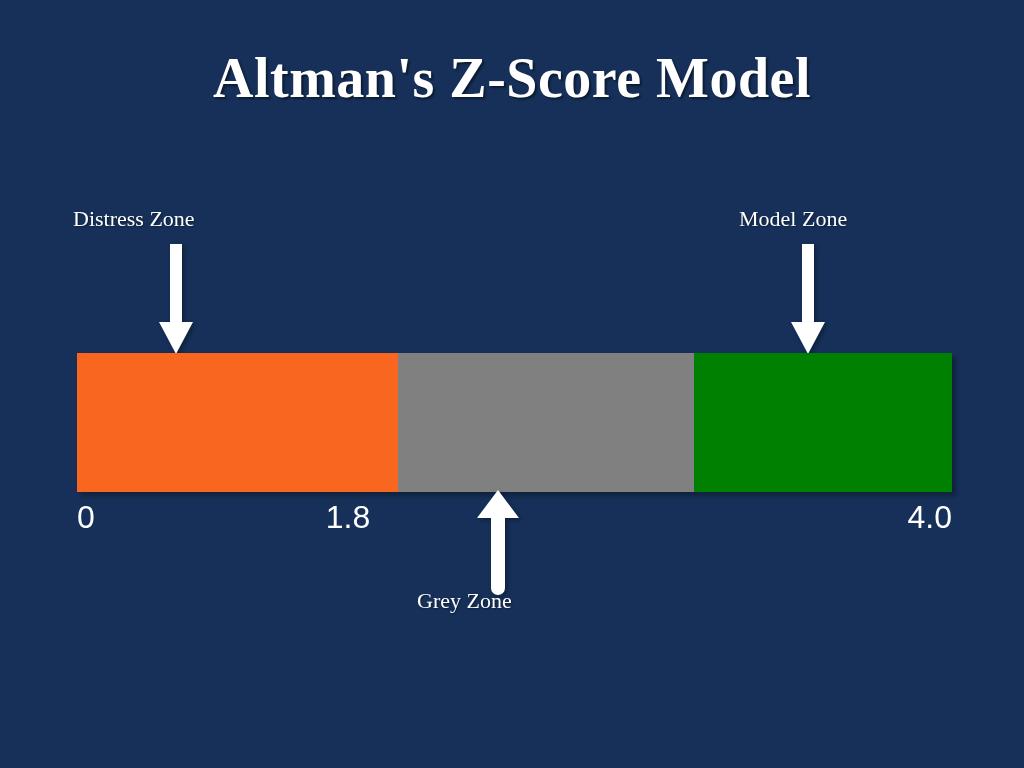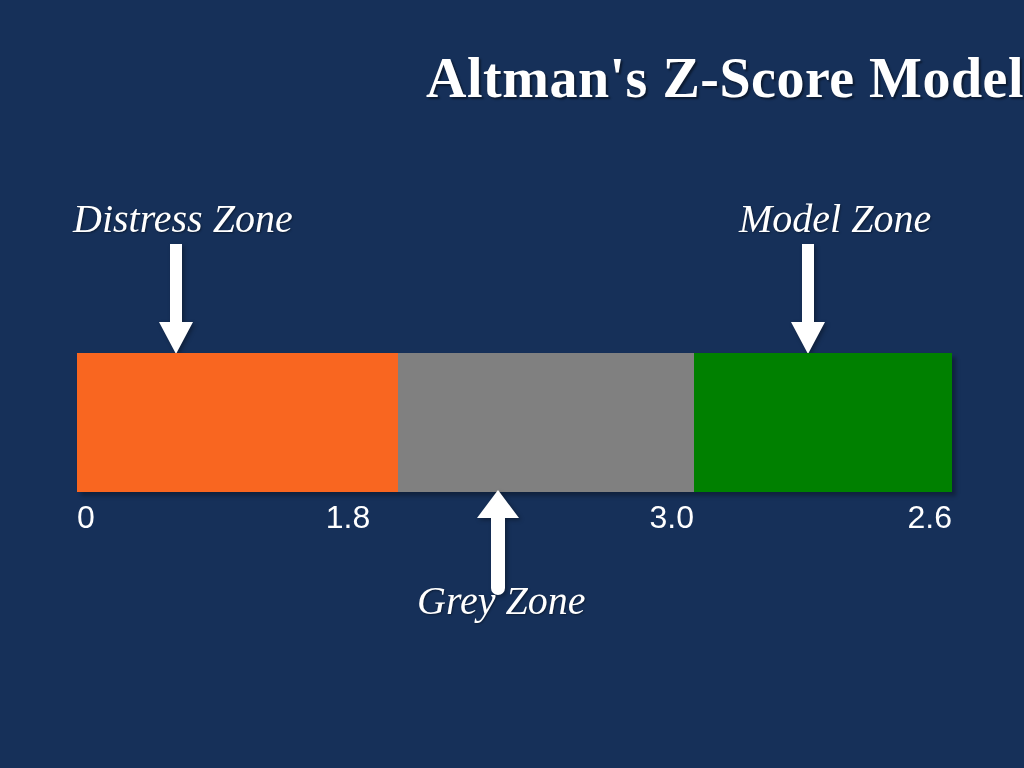--- a/index.html
+++ b/index.html
@@ -22,21 +22,21 @@
     height: 768px;
     background: #163059;
   }
 
   
   .title {
     position: absolute;
     left: 0;
     top: 44px;
     width: 1024px;
-    text-align: right;
+    text-align: center;
     font-family: "Liberation Serif", "DejaVu Serif", serif;
     font-weight: bold;
     font-size: 56px;
     line-height: 68px;
     letter-spacing: 0.5px;
     color: #FFFFFF;
     text-shadow: 2px 2px 2px rgba(0,0,0,0.45);
     white-space: nowrap;
   }
 
@@ -71,26 +71,25 @@
   .tick-0   { left: 77px;  text-align: left; }
   .tick-18  { left: 298px; width: 100px; text-align: center; }
   .tick-30  { left: 594px; width: 100px; text-align: right; }
   .tick-40  { left: 852px; width: 100px; text-align: right; }
 
   
   .callout-label {
     position: absolute;
     font-family: "Liberation Serif", "DejaVu Serif", serif;
     font-weight: normal;
-    font-size: 40px;
+    font-size: 22px;
     line-height: 38px;
     color: #FFFFFF;
     text-shadow: 1px 1px 2px rgba(0,0,0,0.40);
     white-space: nowrap;
-    font-style: italic;
   }
   .label-distress { left: 73px;  top: 200px; }
   .label-safe     { left: 739px; top: 200px; }
   .label-grey     { left: 417px; top: 582px; }
 
   
   .arrow {
     position: absolute;
     filter: drop-shadow(2px 2px 2px rgba(0,0,0,0.35));
   }
@@ -124,22 +123,21 @@
   </div>
 
   <div class="bar">
     <div class="seg seg-distress" style="width:321px;"></div>
     <div class="seg seg-grey" style="width:296px;"></div>
     <div class="seg seg-safe" style="width:258px;"></div>
   </div>
 
   <div class="tick tick-0">0</div>
   <div class="tick tick-18">1.8</div>
-  <div class="tick tick-30">3.0</div>
-  <div class="tick tick-40">2.6</div>
+  <div class="tick tick-40">4.0</div>
 
   <div class="arrow arrow-grey">
     <svg width="42" height="105" viewBox="0 0 42 105" xmlns="http://www.w3.org/2000/svg">
       <path d="M21 0 L42 28 H28 V98 A7 7 0 0 1 14 98 V28 H0 Z" fill="#FFFFFF"></path>
     </svg>
   </div>
 
   <div class="callout-label label-grey">Grey Zone</div>
 
 </div>

